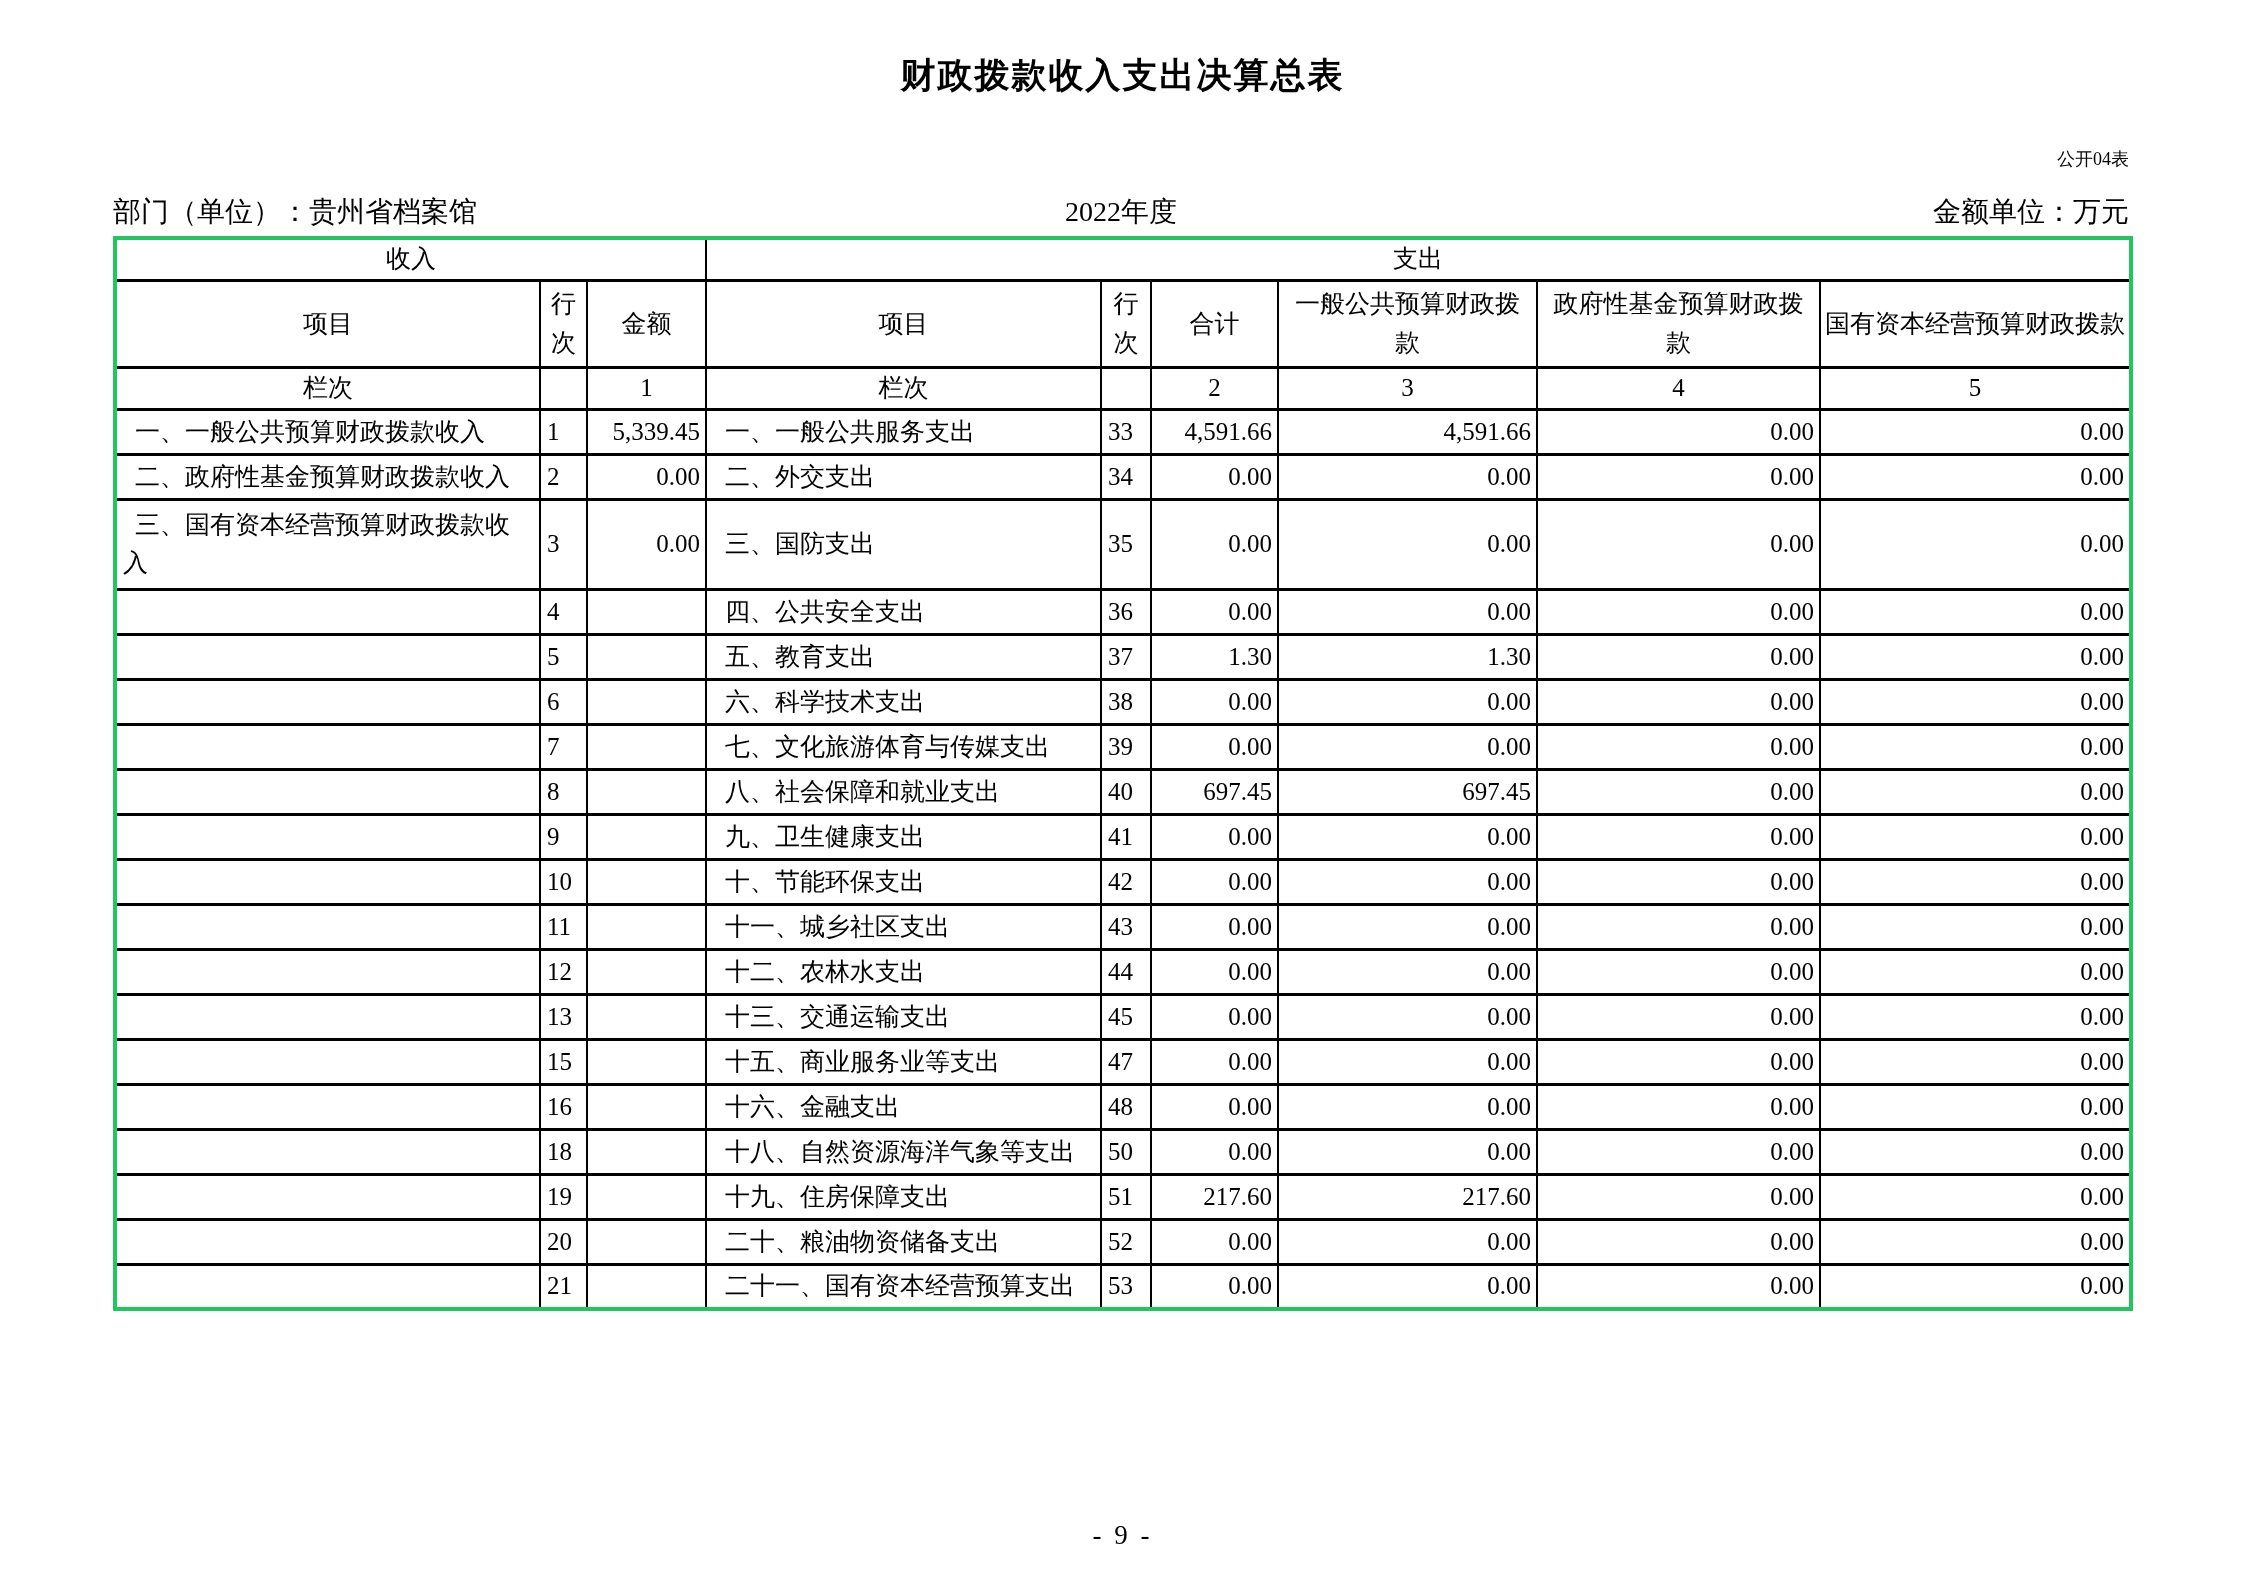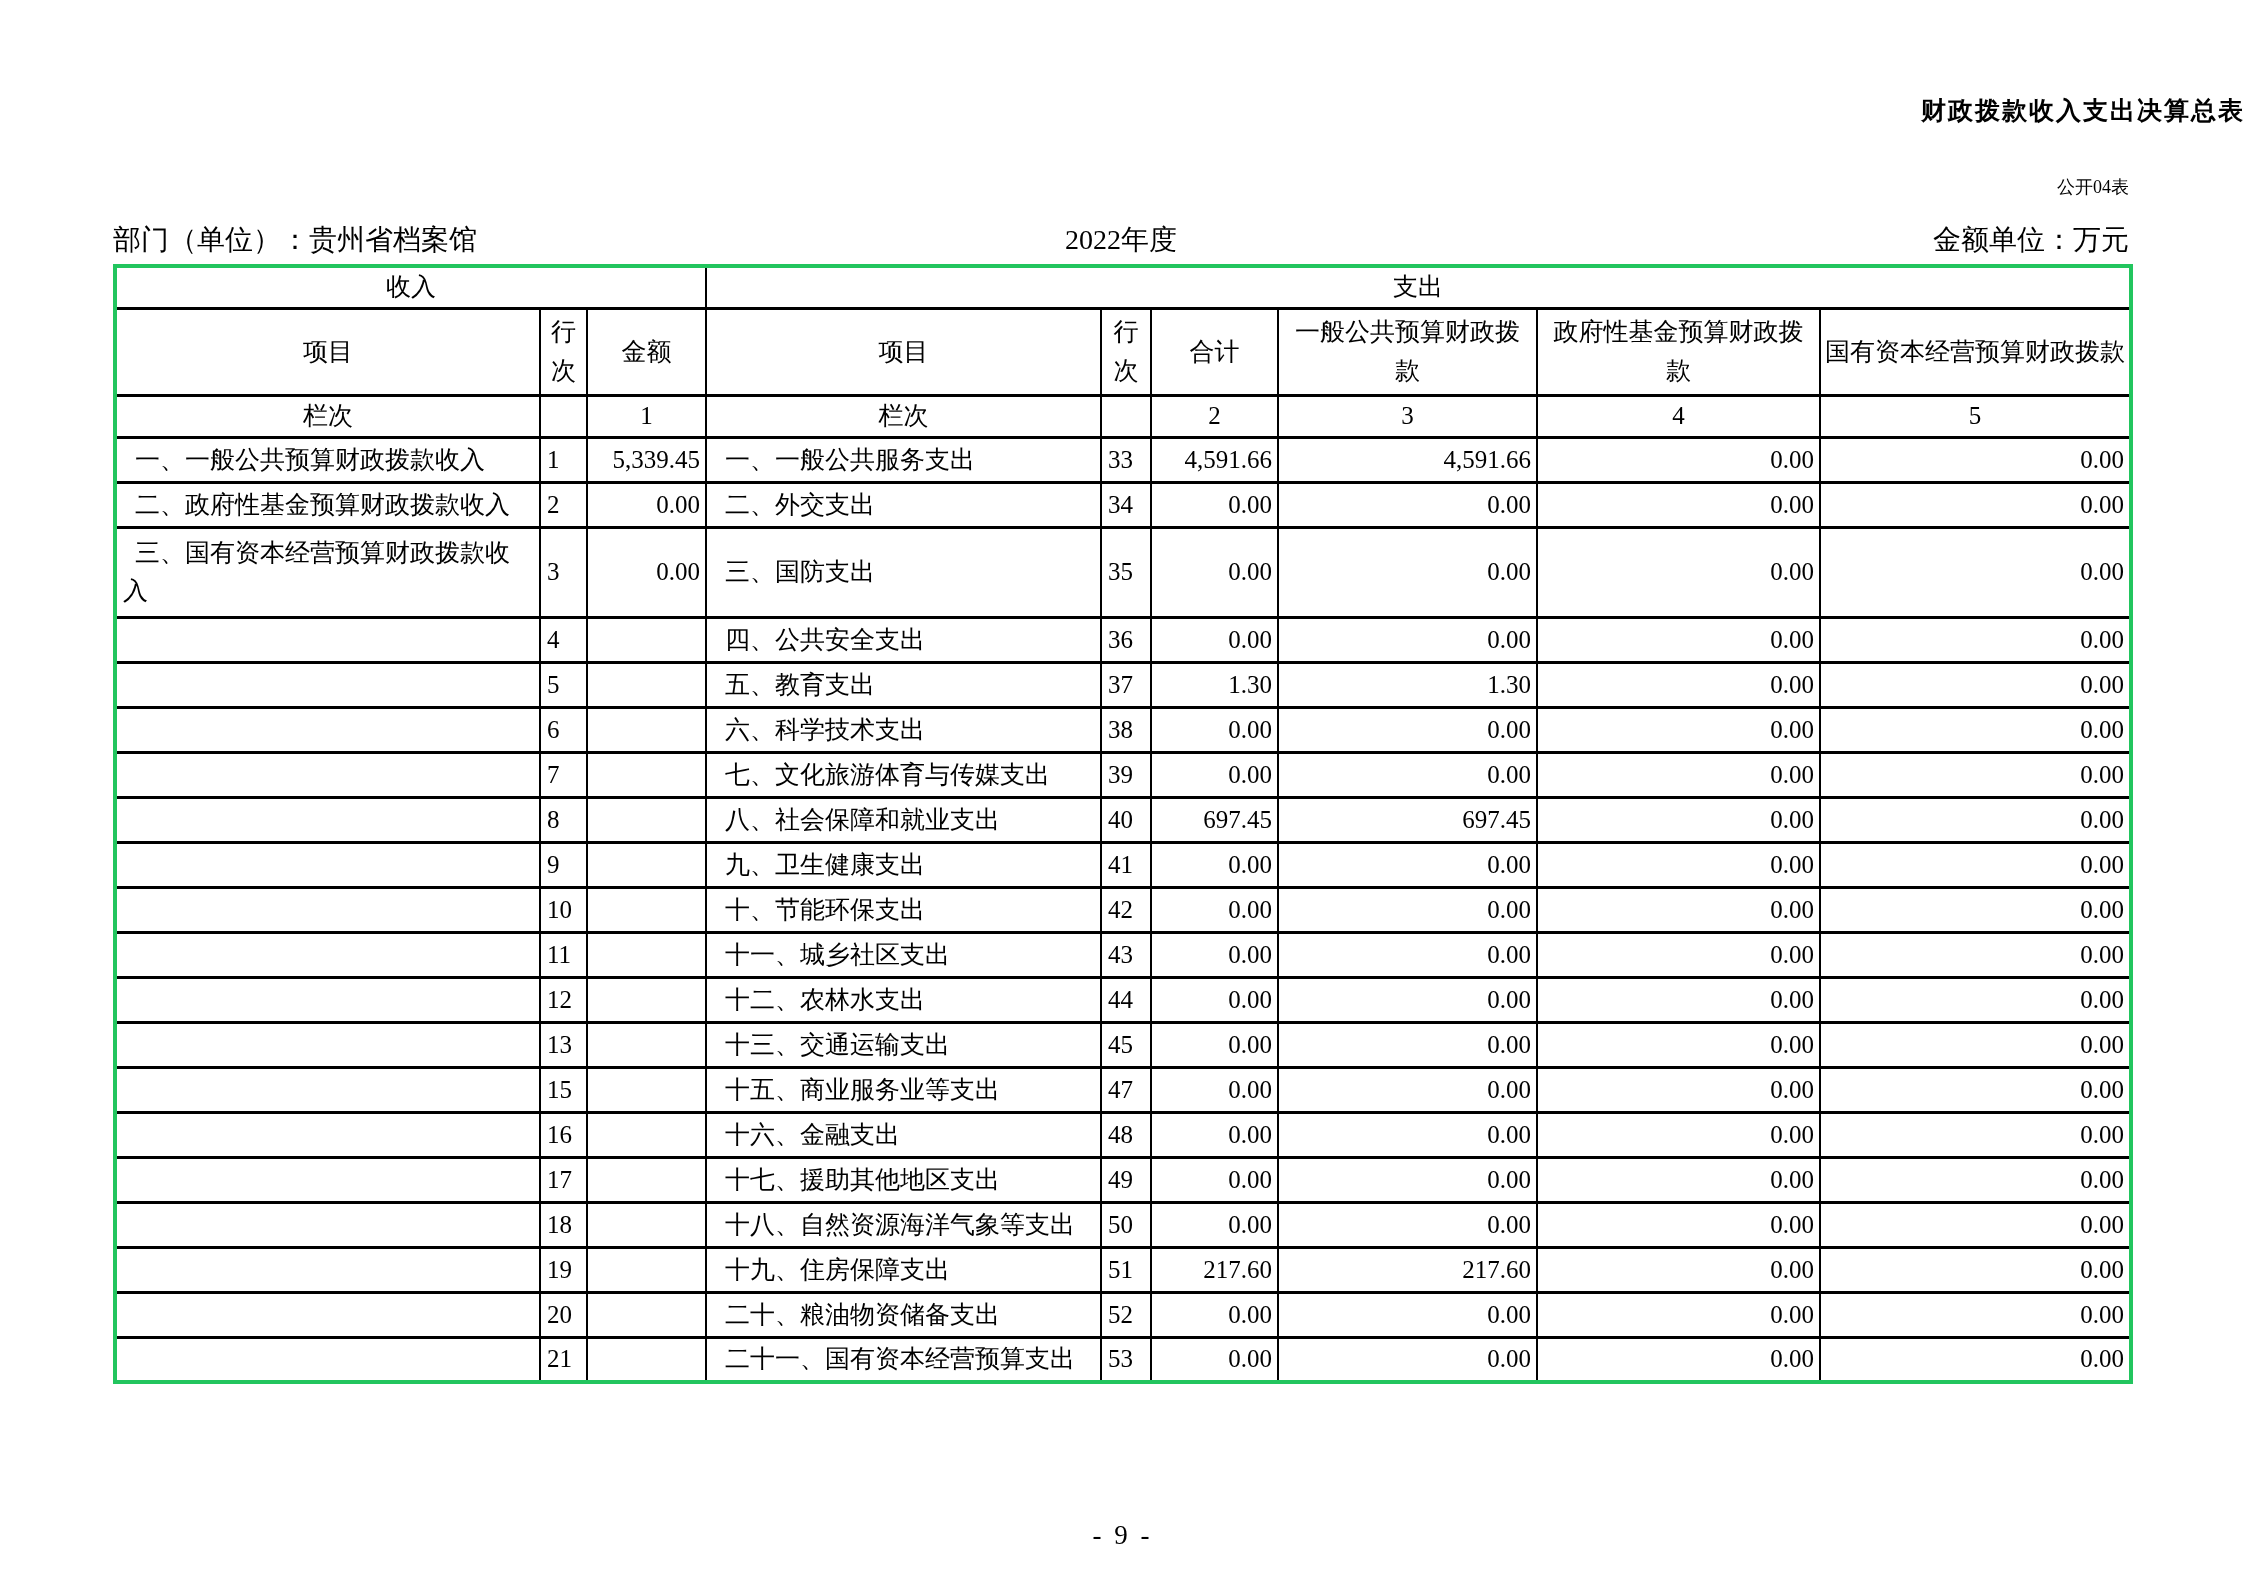--- a/index.html
+++ b/index.html
@@ -4,22 +4,22 @@
 <style>
   * { margin:0; padding:0; box-sizing:border-box; }
   html,body { background:#fff; }
   body {
     width:2245px; height:1587px;
     font-family:"Liberation Serif", serif;
     color:#000; position:relative; overflow:hidden;
   }
   .page { width:2245px; height:1587px; position:relative; }
   .doc-title {
-    padding-top:94px; text-align:right;
-    font-size:25px; font-weight:bold; letter-spacing:2px;
+    padding-top:52px; text-align:center;
+    font-size:35px; font-weight:bold; letter-spacing:2px;
     font-family:"Liberation Sans", sans-serif;
   }
   .content { margin-left:113px; width:2016px; }
   .code-line { margin-top:50px; text-align:right; font-size:18px; line-height:1.2; }
   .meta-line { margin-top:24px; display:flex; align-items:flex-end; font-size:28px; line-height:1.2; }
   .meta-left  { flex:1 1 0; text-align:left;  white-space:nowrap; }
   .meta-center{ flex:0 0 auto; text-align:center; white-space:nowrap; }
   .meta-right { flex:1 1 0; text-align:right; white-space:nowrap; }
 
   table.fin {
@@ -279,31 +279,20 @@
     <td class="c-line">16</td>
     <td class="c-num"></td>
     <td class="c-item">十六、金融支出</td>
     <td class="c-line">48</td>
     <td class="c-num">0.00</td>
     <td class="c-num">0.00</td>
     <td class="c-num">0.00</td>
     <td class="c-num">0.00</td>
   </tr>
 
-  <tr>
-    <td class="c-item"></td>
-    <td class="c-line">17</td>
-    <td class="c-num"></td>
-    <td class="c-item">十七、援助其他地区支出</td>
-    <td class="c-line">49</td>
-    <td class="c-num">0.00</td>
-    <td class="c-num">0.00</td>
-    <td class="c-num">0.00</td>
-    <td class="c-num">0.00</td>
-  </tr>
 
   <tr>
     <td class="c-item"></td>
     <td class="c-line">18</td>
     <td class="c-num"></td>
     <td class="c-item">十八、自然资源海洋气象等支出</td>
     <td class="c-line">50</td>
     <td class="c-num">0.00</td>
     <td class="c-num">0.00</td>
     <td class="c-num">0.00</td>

